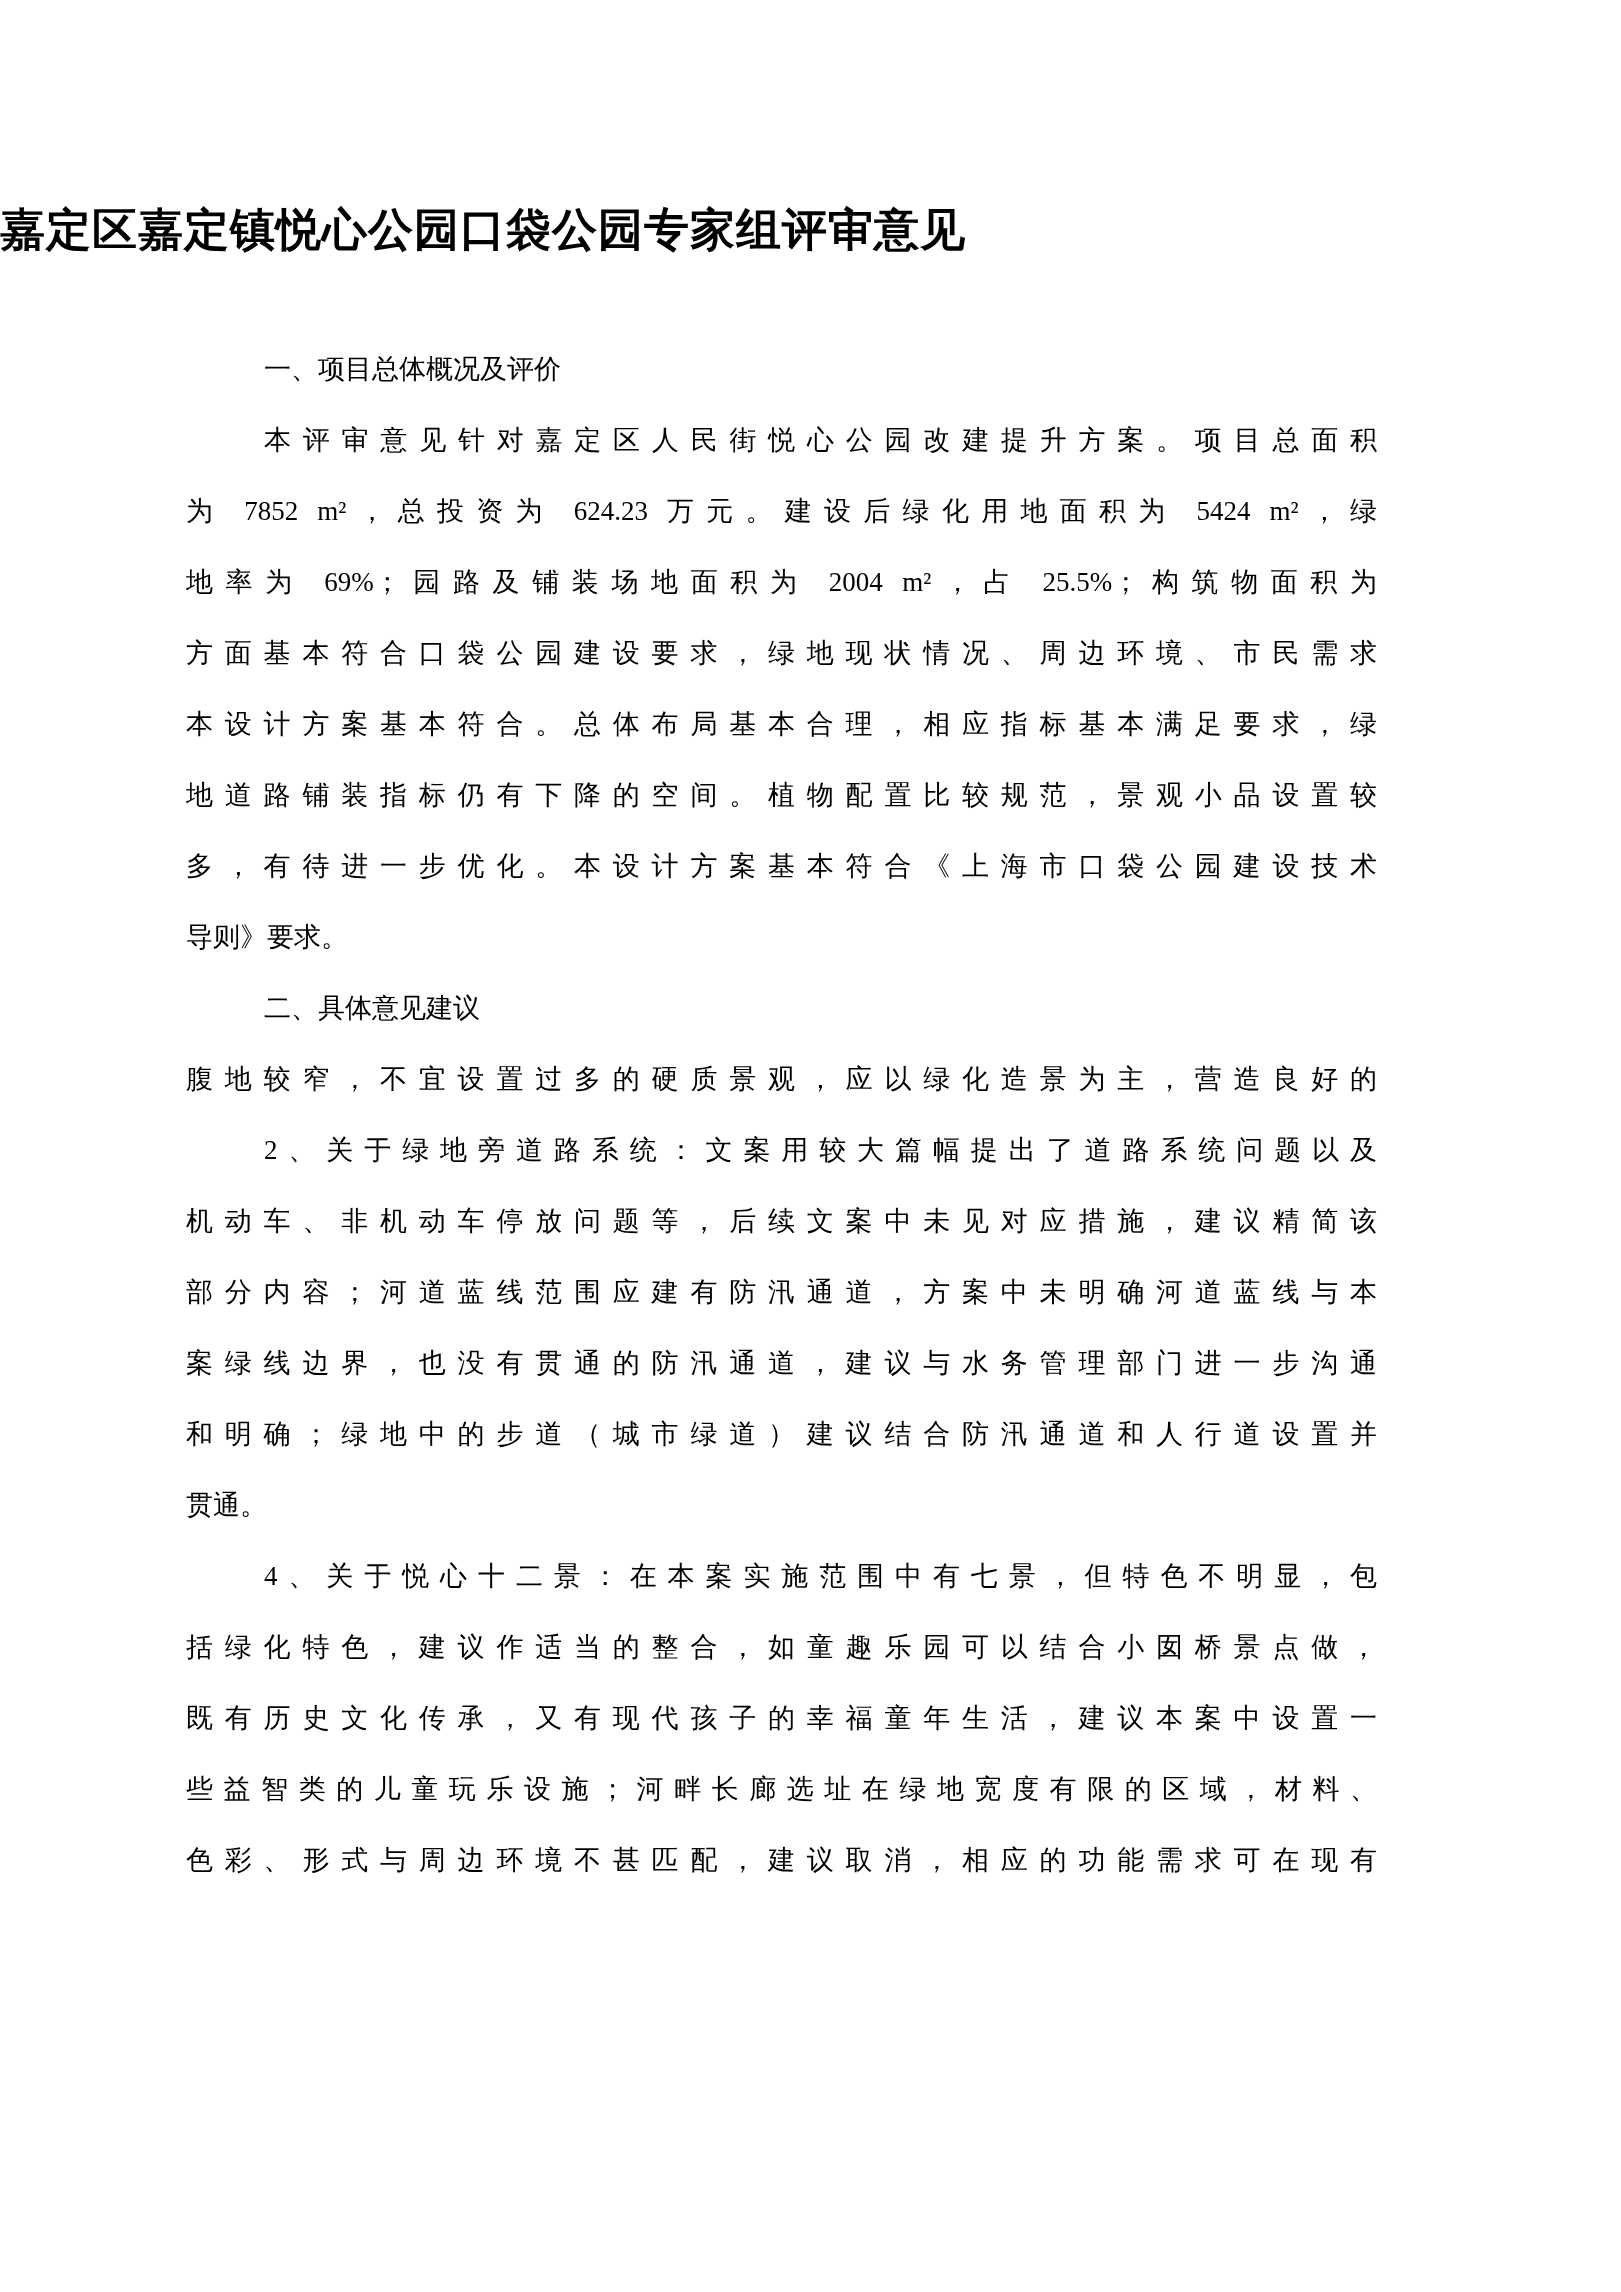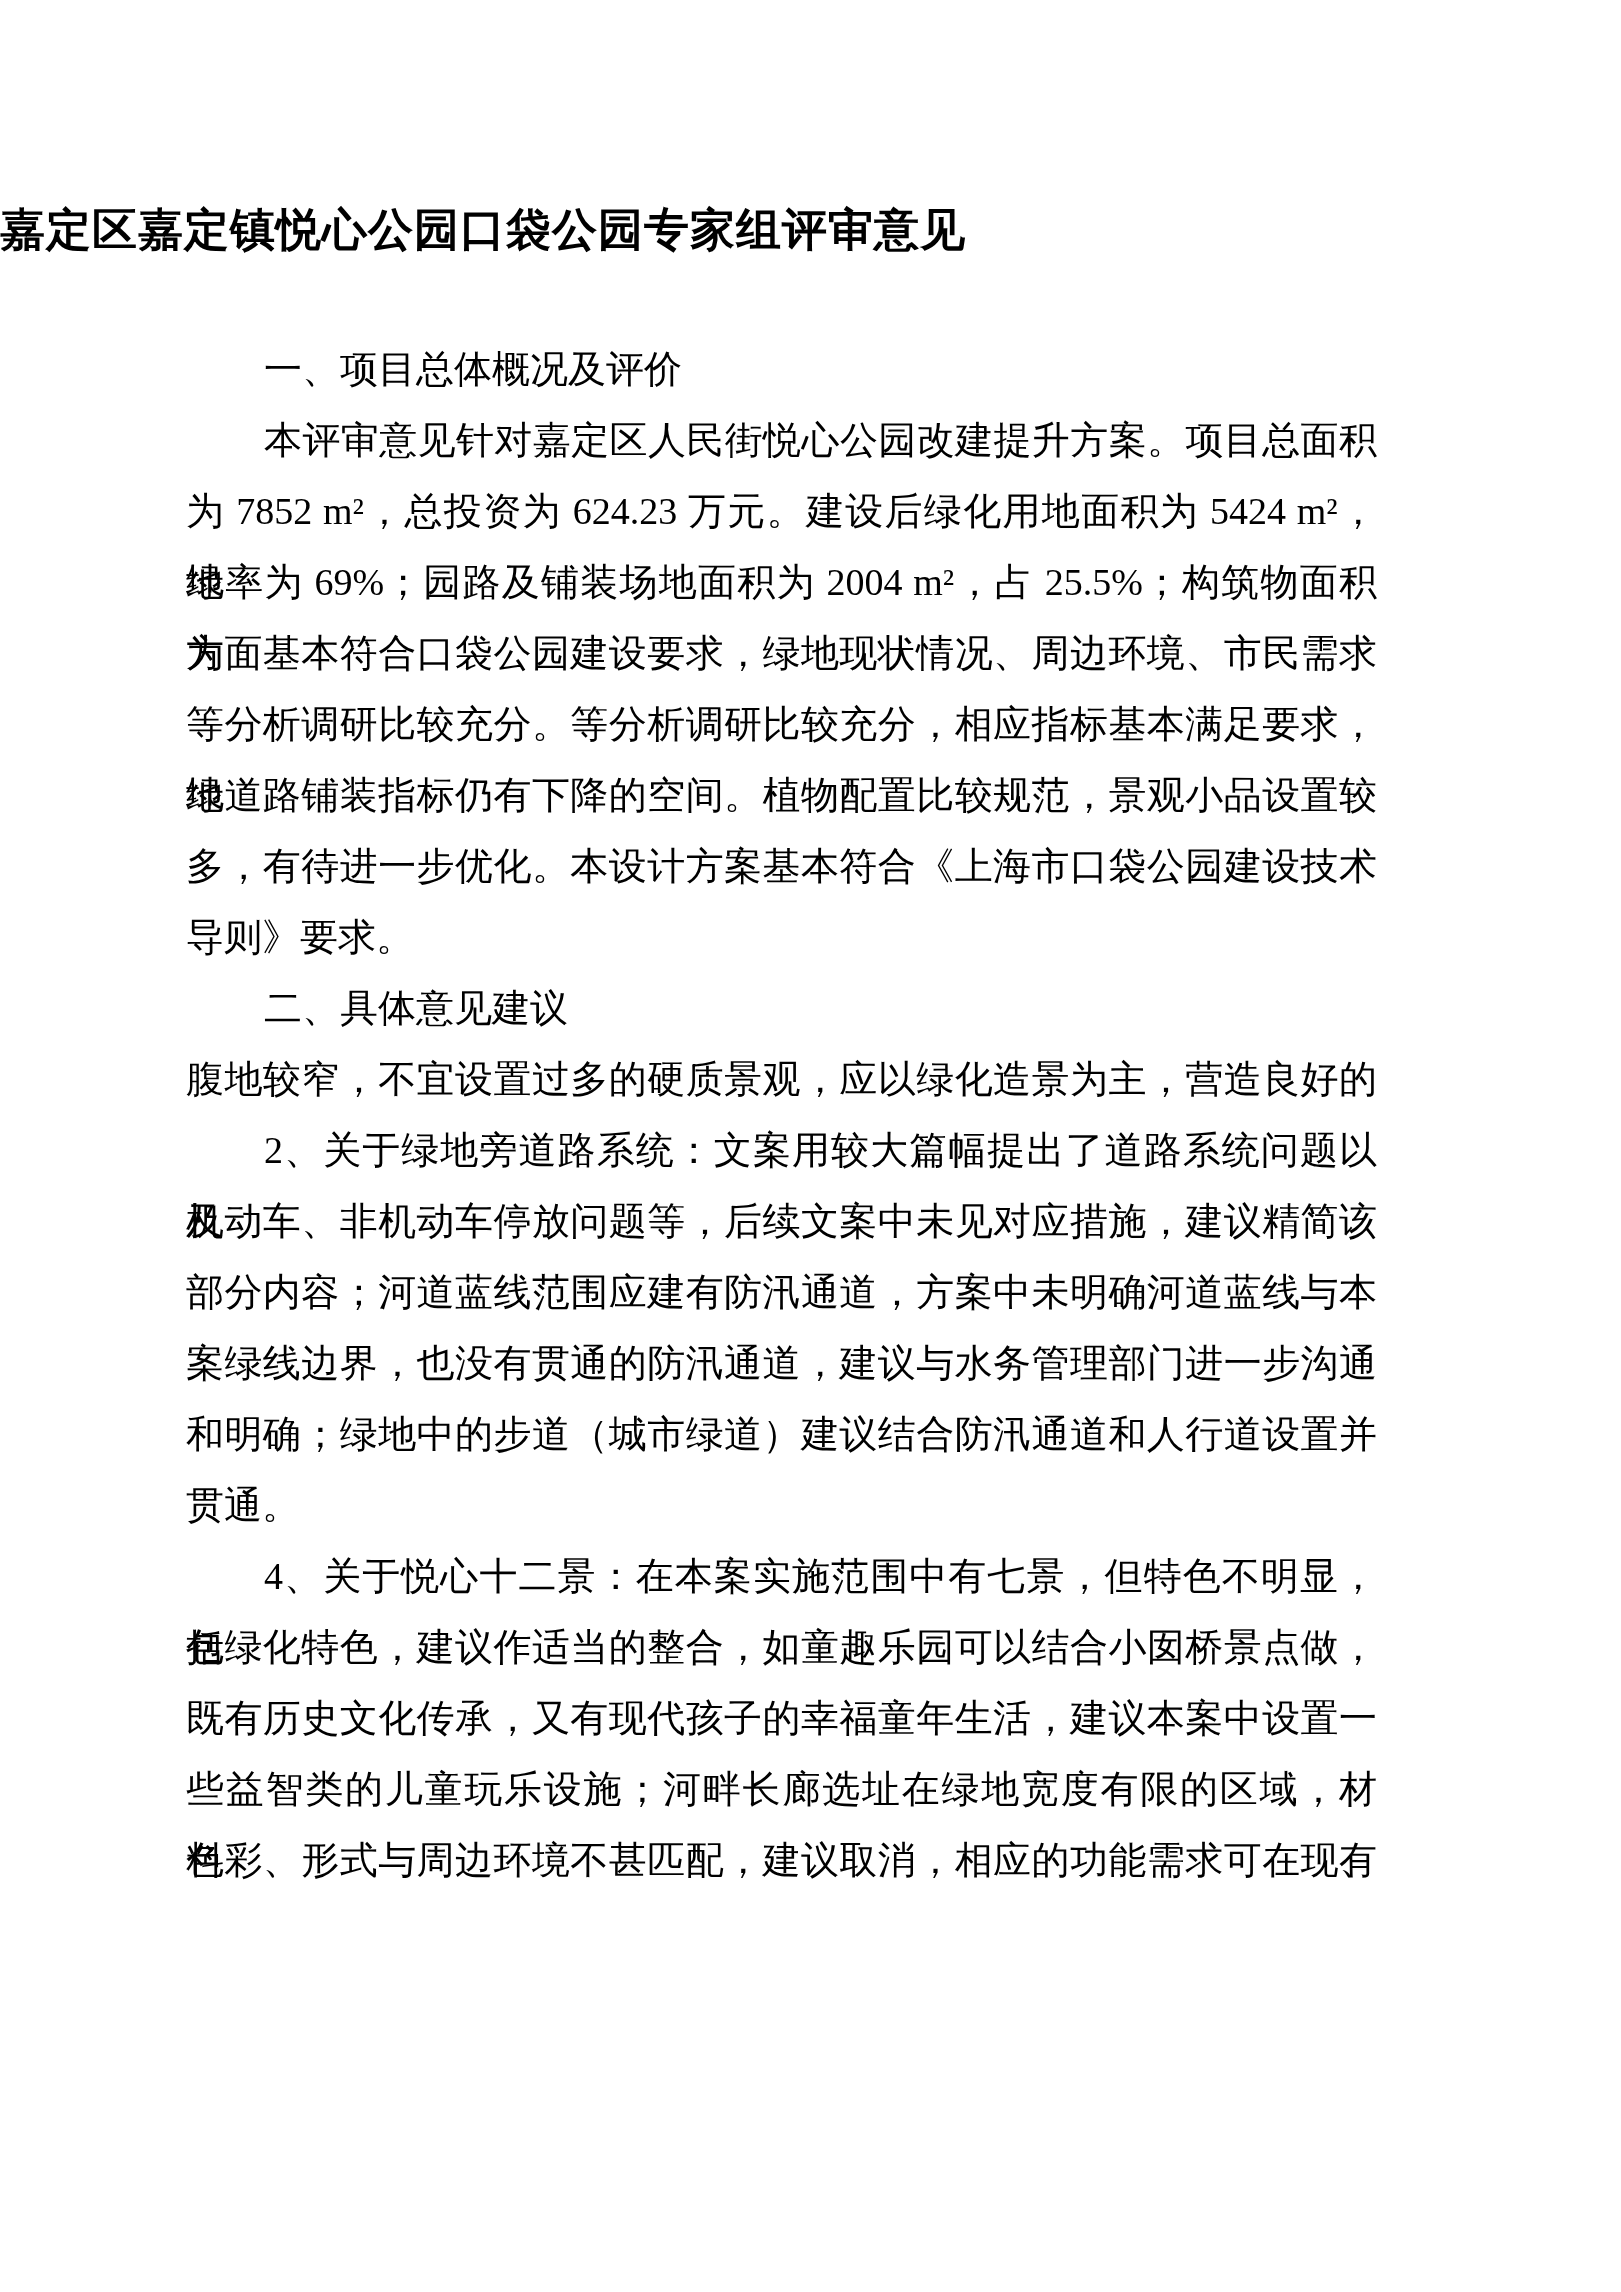--- a/index.html
+++ b/index.html
@@ -28,21 +28,21 @@
     letter-spacing: 1px;
     color: #000000;
     white-space: nowrap;
   }
   .doc-body {
     position: absolute;
     top: 334px;
     left: 186px;
     width: 1191px;
     font-family: "Liberation Serif", "DejaVu Serif", serif;
-    font-size: 38px;
+    font-size: 27px;
     color: #000000;
   }
   .paragraph { margin: 0; padding: 0; }
   .line {
     height: 71px;
     line-height: 71px;
     white-space: nowrap;
   }
   .line.indent {
     text-indent: 78px;
@@ -64,21 +64,21 @@
   <div class="doc-title">嘉定区嘉定镇悦心公园口袋公园专家组评审意见</div>
   <div class="doc-body">
       <div class="paragraph section-heading">
         <div class="line indent">一、项目总体概况及评价</div>
       </div>
       <div class="paragraph">
         <div class="line indent fill">本评审意见针对嘉定区人民街悦心公园改建提升方案。项目总面积</div>
         <div class="line fill">为 7852 m²，总投资为 624.23 万元。建设后绿化用地面积为 5424 m²，绿</div>
         <div class="line fill">地率为 69%；园路及铺装场地面积为 2004 m²，占 25.5%；构筑物面积为</div>
         <div class="line fill">方面基本符合口袋公园建设要求，绿地现状情况、周边环境、市民需求</div>
-        <div class="line fill">等分析调研比较充分。等分析调研比较充分，相应指标基本满足要求，绿</div>
+        <div class="line fill">本设计方案基本符合。总体布局基本合理，相应指标基本满足要求，绿</div>
         <div class="line fill">地道路铺装指标仍有下降的空间。植物配置比较规范，景观小品设置较</div>
         <div class="line fill">多，有待进一步优化。本设计方案基本符合《上海市口袋公园建设技术</div>
         <div class="line">导则》要求。</div>
       </div>
       <div class="paragraph section-heading">
         <div class="line indent">二、具体意见建议</div>
       </div>
       <div class="paragraph">
         <div class="line fill">腹地较窄，不宜设置过多的硬质景观，应以绿化造景为主，营造良好的</div>
       </div>

